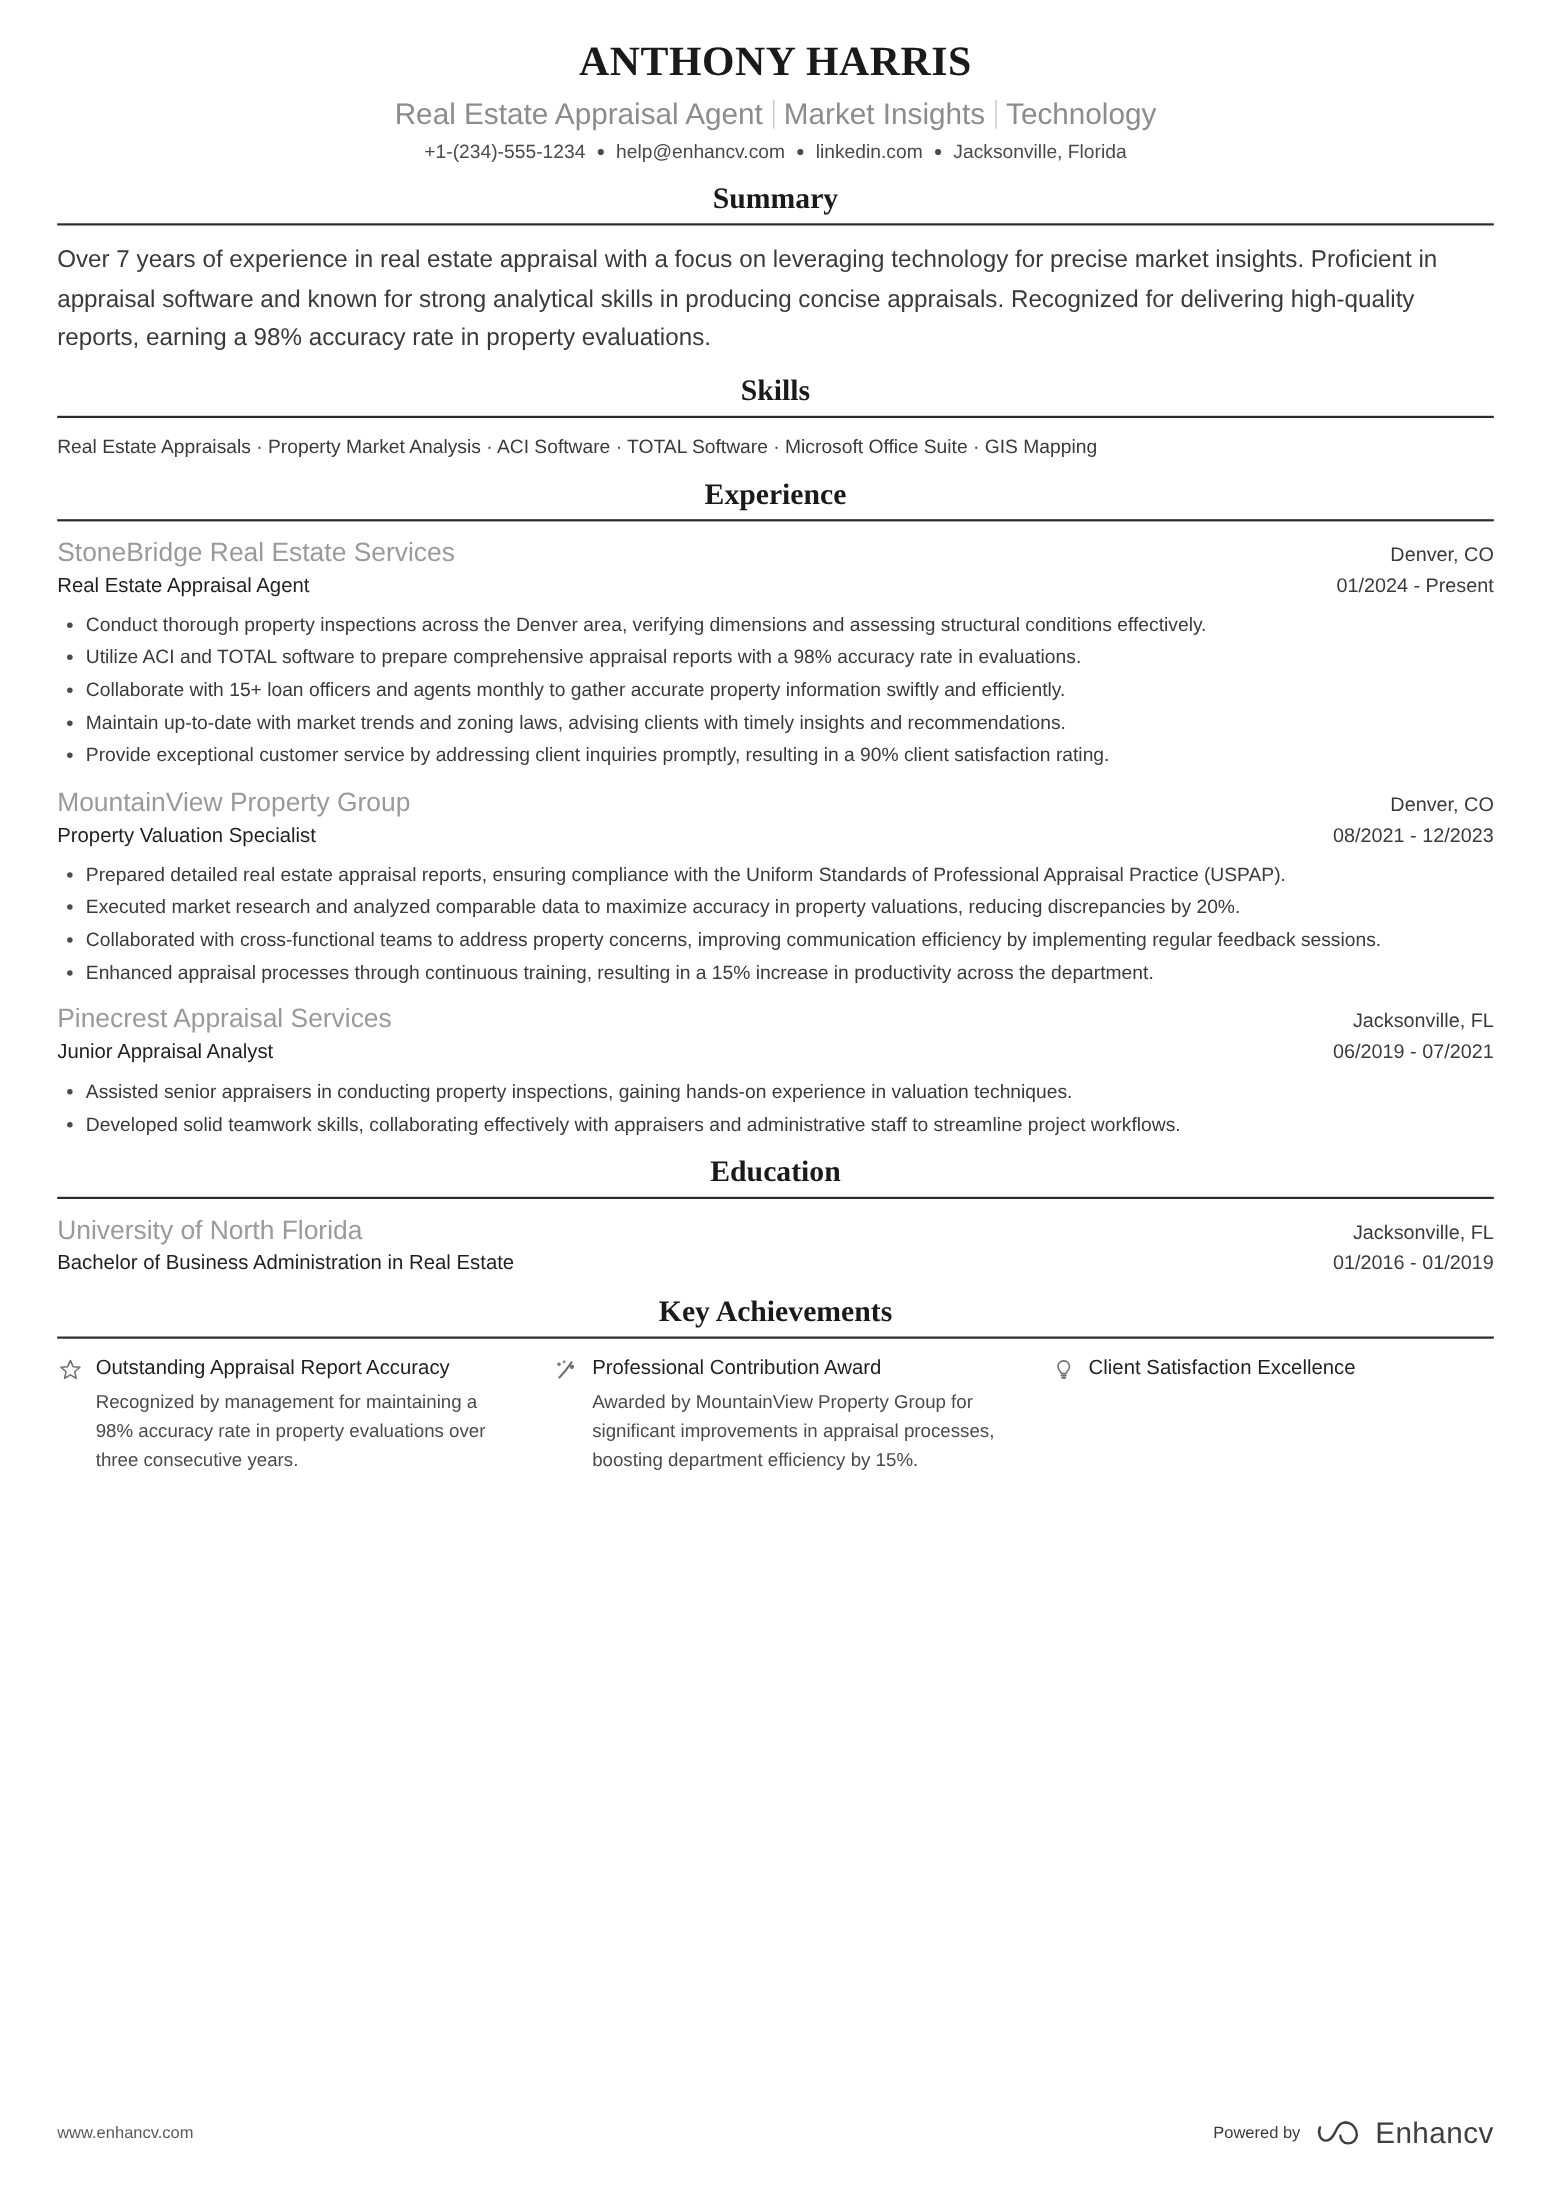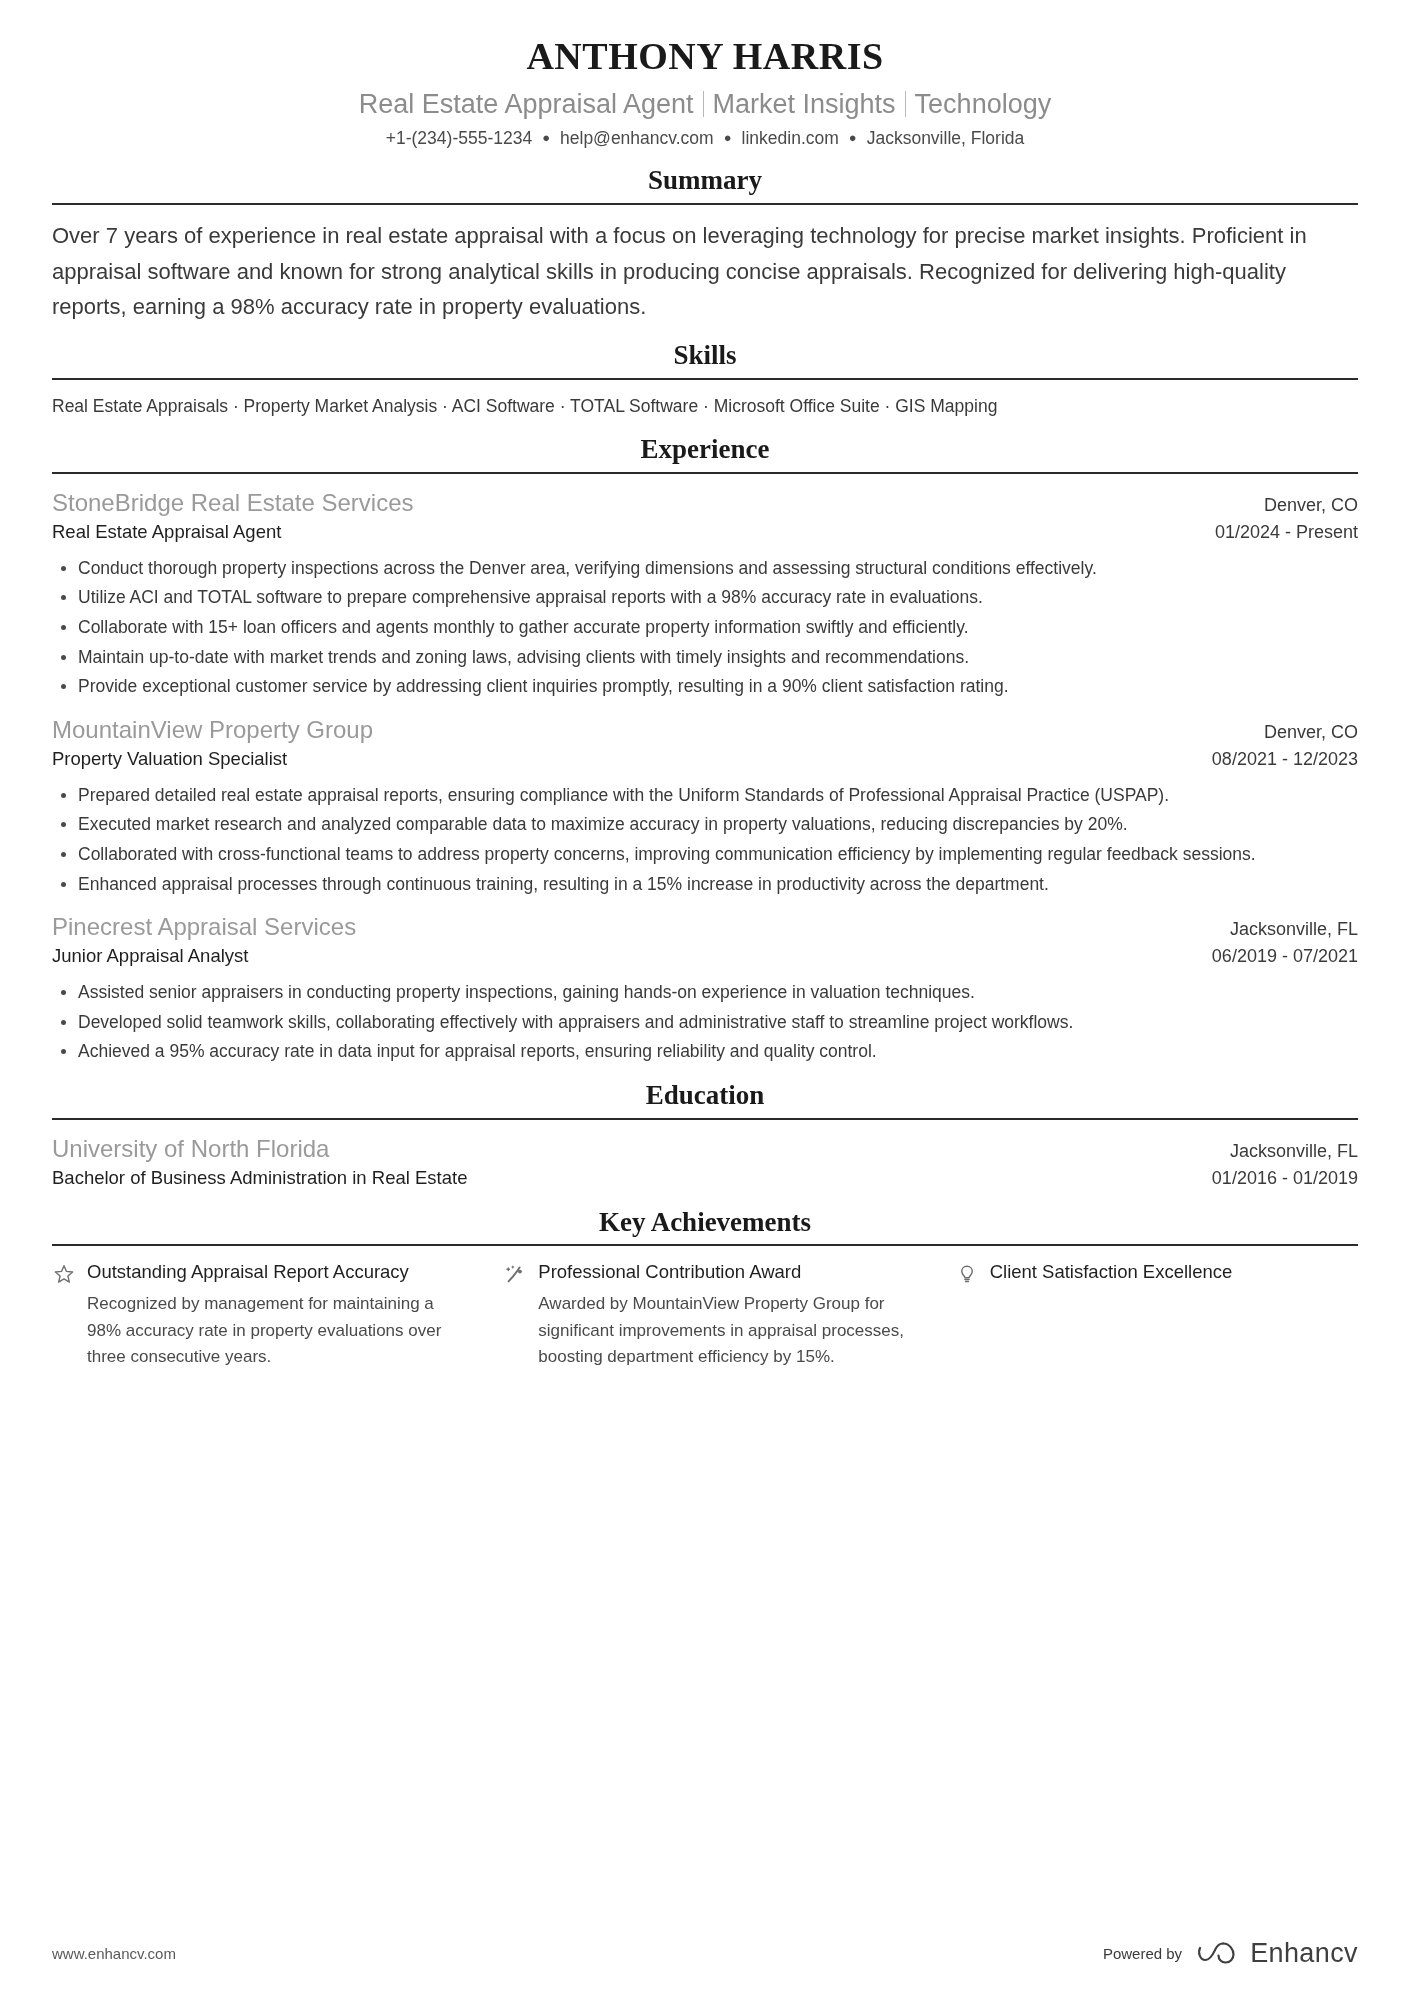--- a/index.html
+++ b/index.html
@@ -187,21 +187,21 @@
     color: #4a4a4a;
     margin-top: 5px;
     padding-left: 35px;
   }
 
   
   .footer {
     position: absolute;
     left: 52px;
     right: 52px;
-    bottom: 26px;
+    bottom: 40px;
     display: flex;
     justify-content: space-between;
     align-items: center;
   }
   .footer-url {
     font-size: 15px;
     color: #5a5a5a;
   }
   .footer-right {
     display: flex;
@@ -312,21 +312,20 @@
           <div class="org-name">Pinecrest Appraisal Services</div>
           <div class="org-location">Jacksonville, FL</div>
         </div>
         <div class="entry-row">
           <div class="job-title">Junior Appraisal Analyst</div>
           <div class="job-dates">06/2019 - 07/2021</div>
         </div>
         <ul class="bullets">
           <li>Assisted senior appraisers in conducting property inspections, gaining hands-on experience in valuation techniques.</li>
           <li>Developed solid teamwork skills, collaborating effectively with appraisers and administrative staff to streamline project workflows.</li>
-          <li>Achieved a 95% accuracy rate in data input for appraisal reports, ensuring reliability and quality control.</li>
         </ul>
       </div>
 
     </div>
   </div>
 
   <div class="section">
     <div class="section-title">Education</div>
     <div class="section-rule"></div>
     <div class="section-body">

